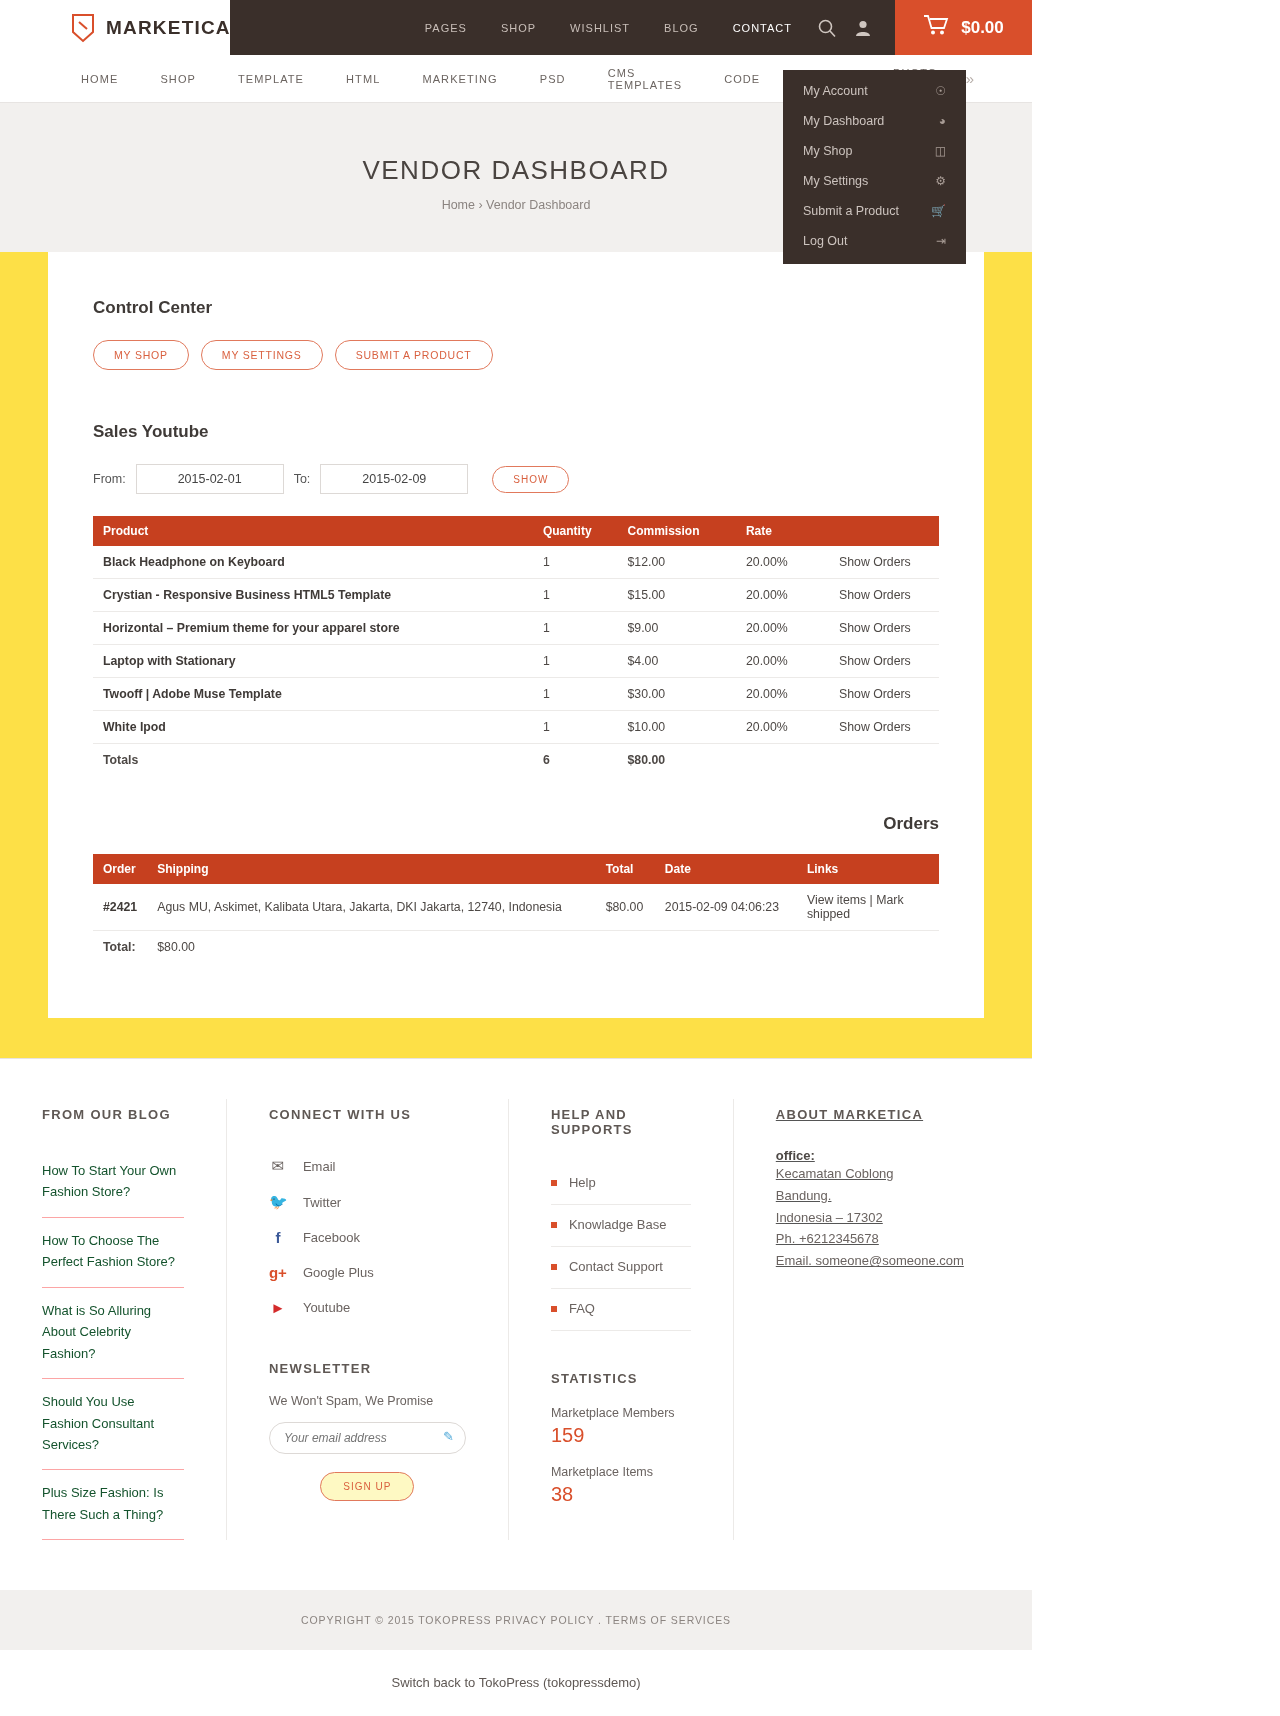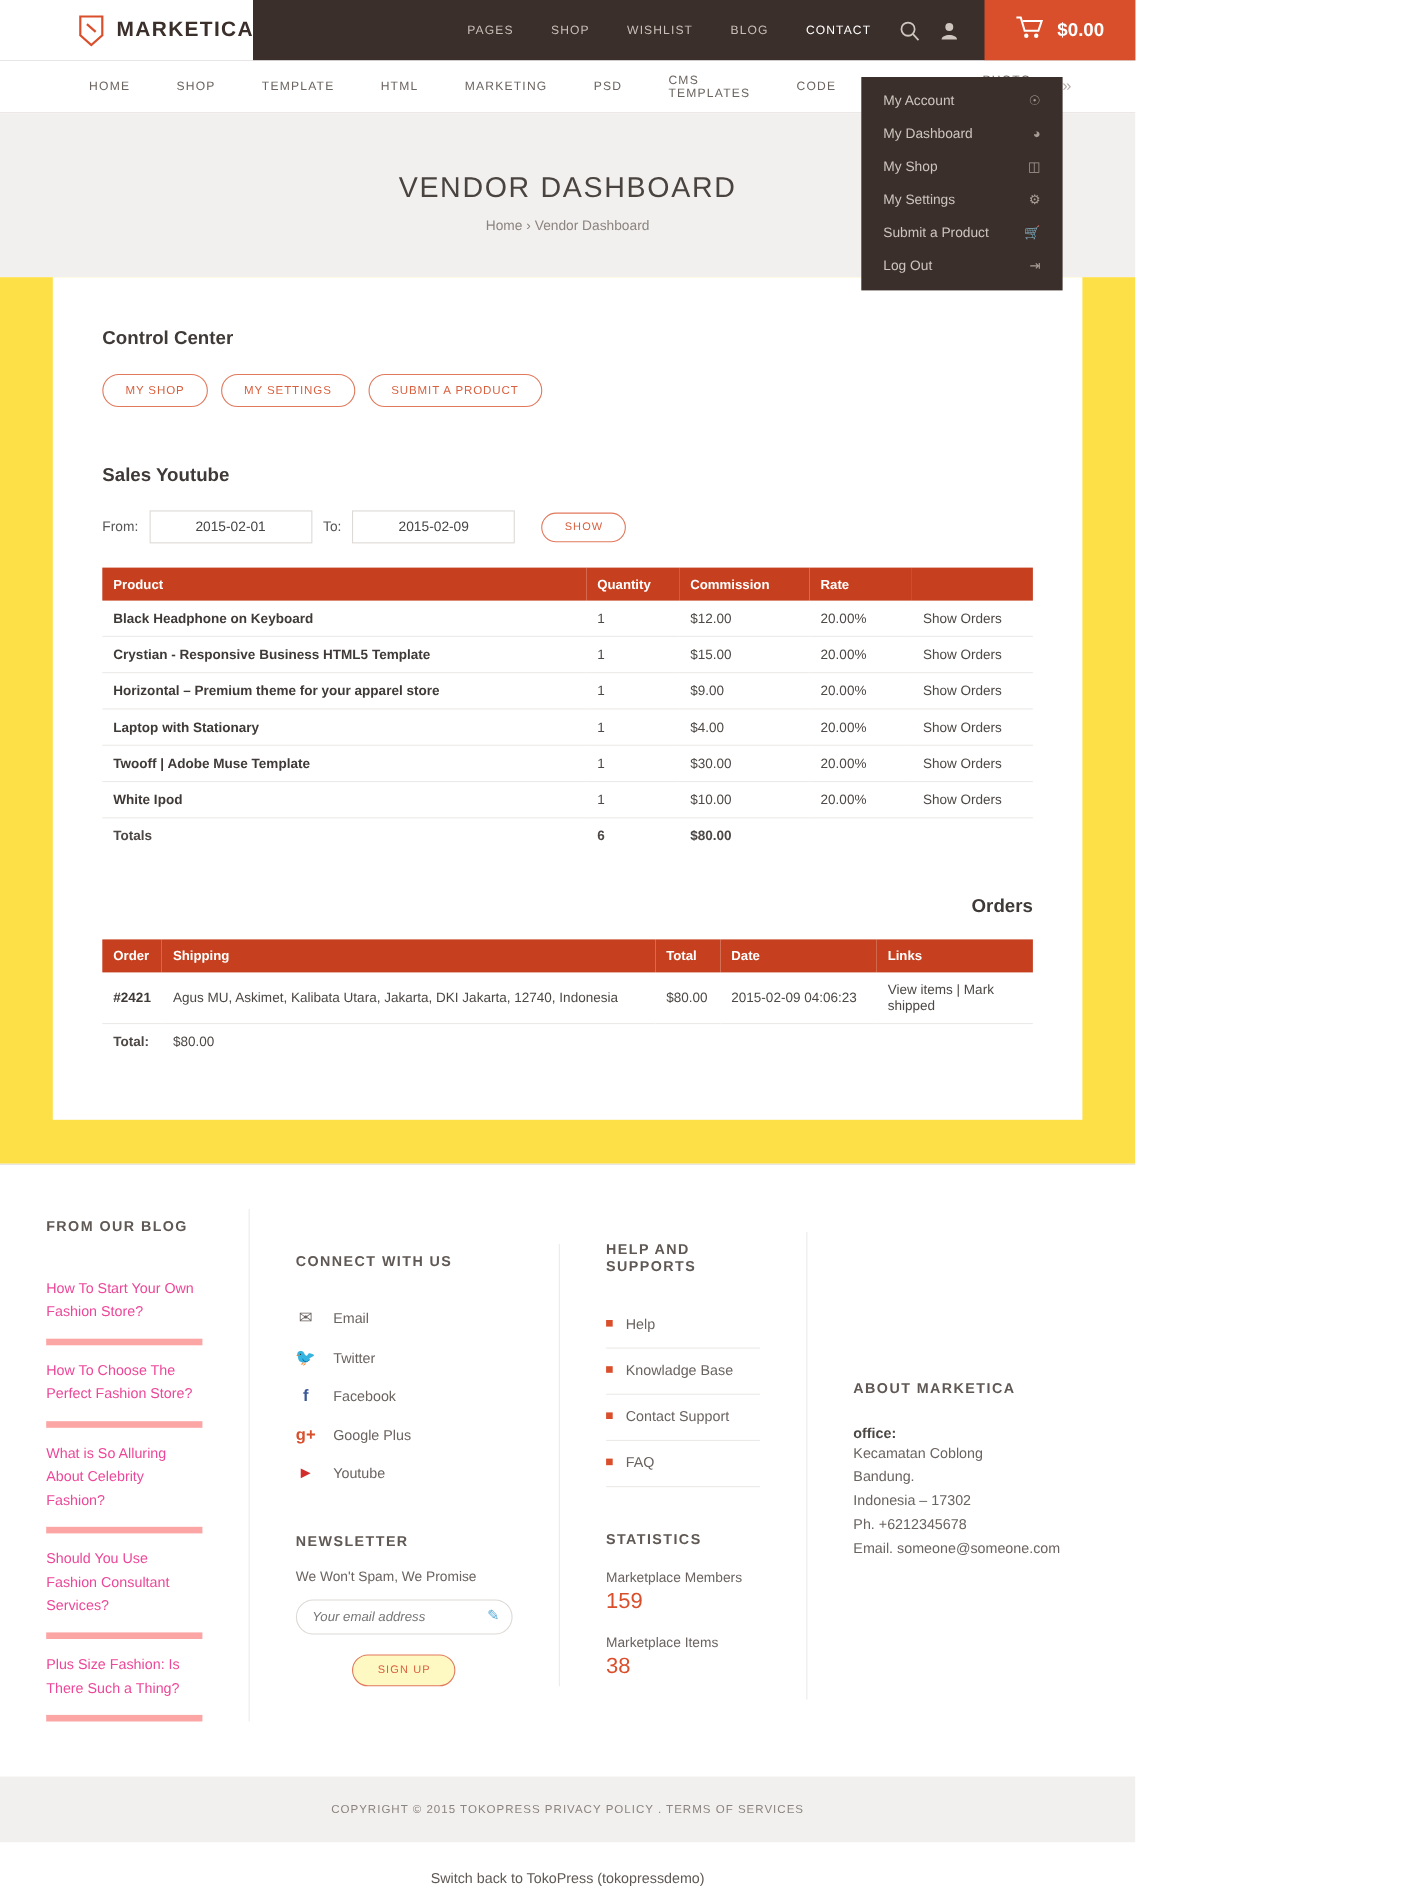--- a/index.html
+++ b/index.html
@@ -220,44 +220,43 @@
     margin:38px 0 20px 0;
     text-align:right;
   }
 
   
   .footer {
     border-top:1px solid #e7e4e2;
     display:flex;
     padding:40px 0 50px 0;
     background:#fff;
-    align-items:center;
   }
   .fcol {
     padding:0 42px;
     border-right:1px solid #eceae8;
   }
   .fcol:last-child { border-right:none; }
   .fcol.c1 { width:295px; }
   .fcol.c2 { width:292px; }
   .fcol.c3 { width:292px; }
-  .fcol.c4 { width:401px; }
+  .fcol.c4 { width:401px;text-decoration:underline; }
   .fcol h4 {
     font-size:13px;
     letter-spacing:1.3px;
     color:#5f5854;
     margin:8px 0 26px 0;
     text-transform:uppercase;
   }
   .blog-item {
-    border-bottom:6px solid #fca5a5;
+    border-bottom:1px solid #fca5a5;
     padding:12px 0 14px 0;
     font-size:13px;
     line-height:1.65;
-    color:#ec4899;
+    color:#14532d;
   }
   .social {
     display:flex;
     align-items:center;
     gap:16px;
     padding:9px 0;
     font-size:13px;
     color:#6a6360;
   }
   .social .sicon { width:18px; text-align:center; font-size:15px; }

